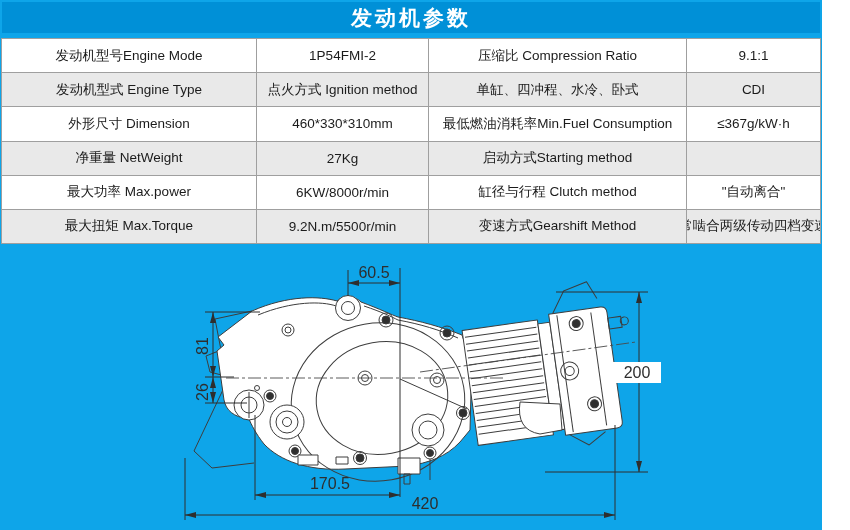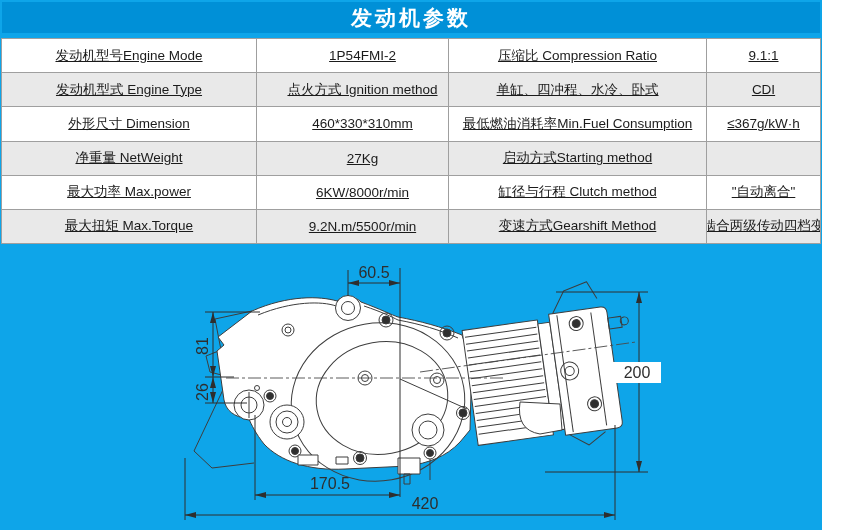--- a/index.html
+++ b/index.html
@@ -7,23 +7,23 @@
         font-family:"Liberation Sans","DejaVu Sans",sans-serif;color:var(--text,#1b1b1b);}
   .titlebar{position:absolute;left:2px;right:2px;top:2px;height:31px;
         background:var(--header_bg,#0090d7);color:#fff;display:flex;align-items:center;
         justify-content:center;font-size:21px;font-weight:bold;letter-spacing:3px;}
   .spec-table{position:absolute;left:1px;right:1px;top:38px;height:204px;display:flex;
         flex-direction:column;border:1px solid var(--border,#9f9f9f);background:#fff;}
   .tr{flex:1;display:flex;}
   .tr:not(:last-child){border-bottom:1px solid var(--border,#9f9f9f);}
   .tr:nth-child(even){background:var(--row_alt_bg,#e9e9e9);}
   .td{display:flex;align-items:center;justify-content:center;font-size:13.5px;
-        white-space:nowrap;overflow:hidden;border-right:1px solid var(--border,#9f9f9f);text-decoration:underline;}
+        white-space:nowrap;overflow:hidden;border-right:1px solid var(--border,#9f9f9f);}
   .td:nth-child(1){width:254px;}
-  .td:nth-child(2){width:171px;margin-left:20px;}
+  .td:nth-child(2){width:171px;}
   .td:nth-child(3){width:257px;}
   .td:nth-child(4){flex:1;border-right:none;}
   .drawing{position:absolute;left:0;top:0;}
   .dimtxt{font-size:16px;fill:#2e2e2e;font-family:"Liberation Sans","DejaVu Sans",sans-serif;}
 </style>
 </head>
 <body>
 
 <div class="page">
 

